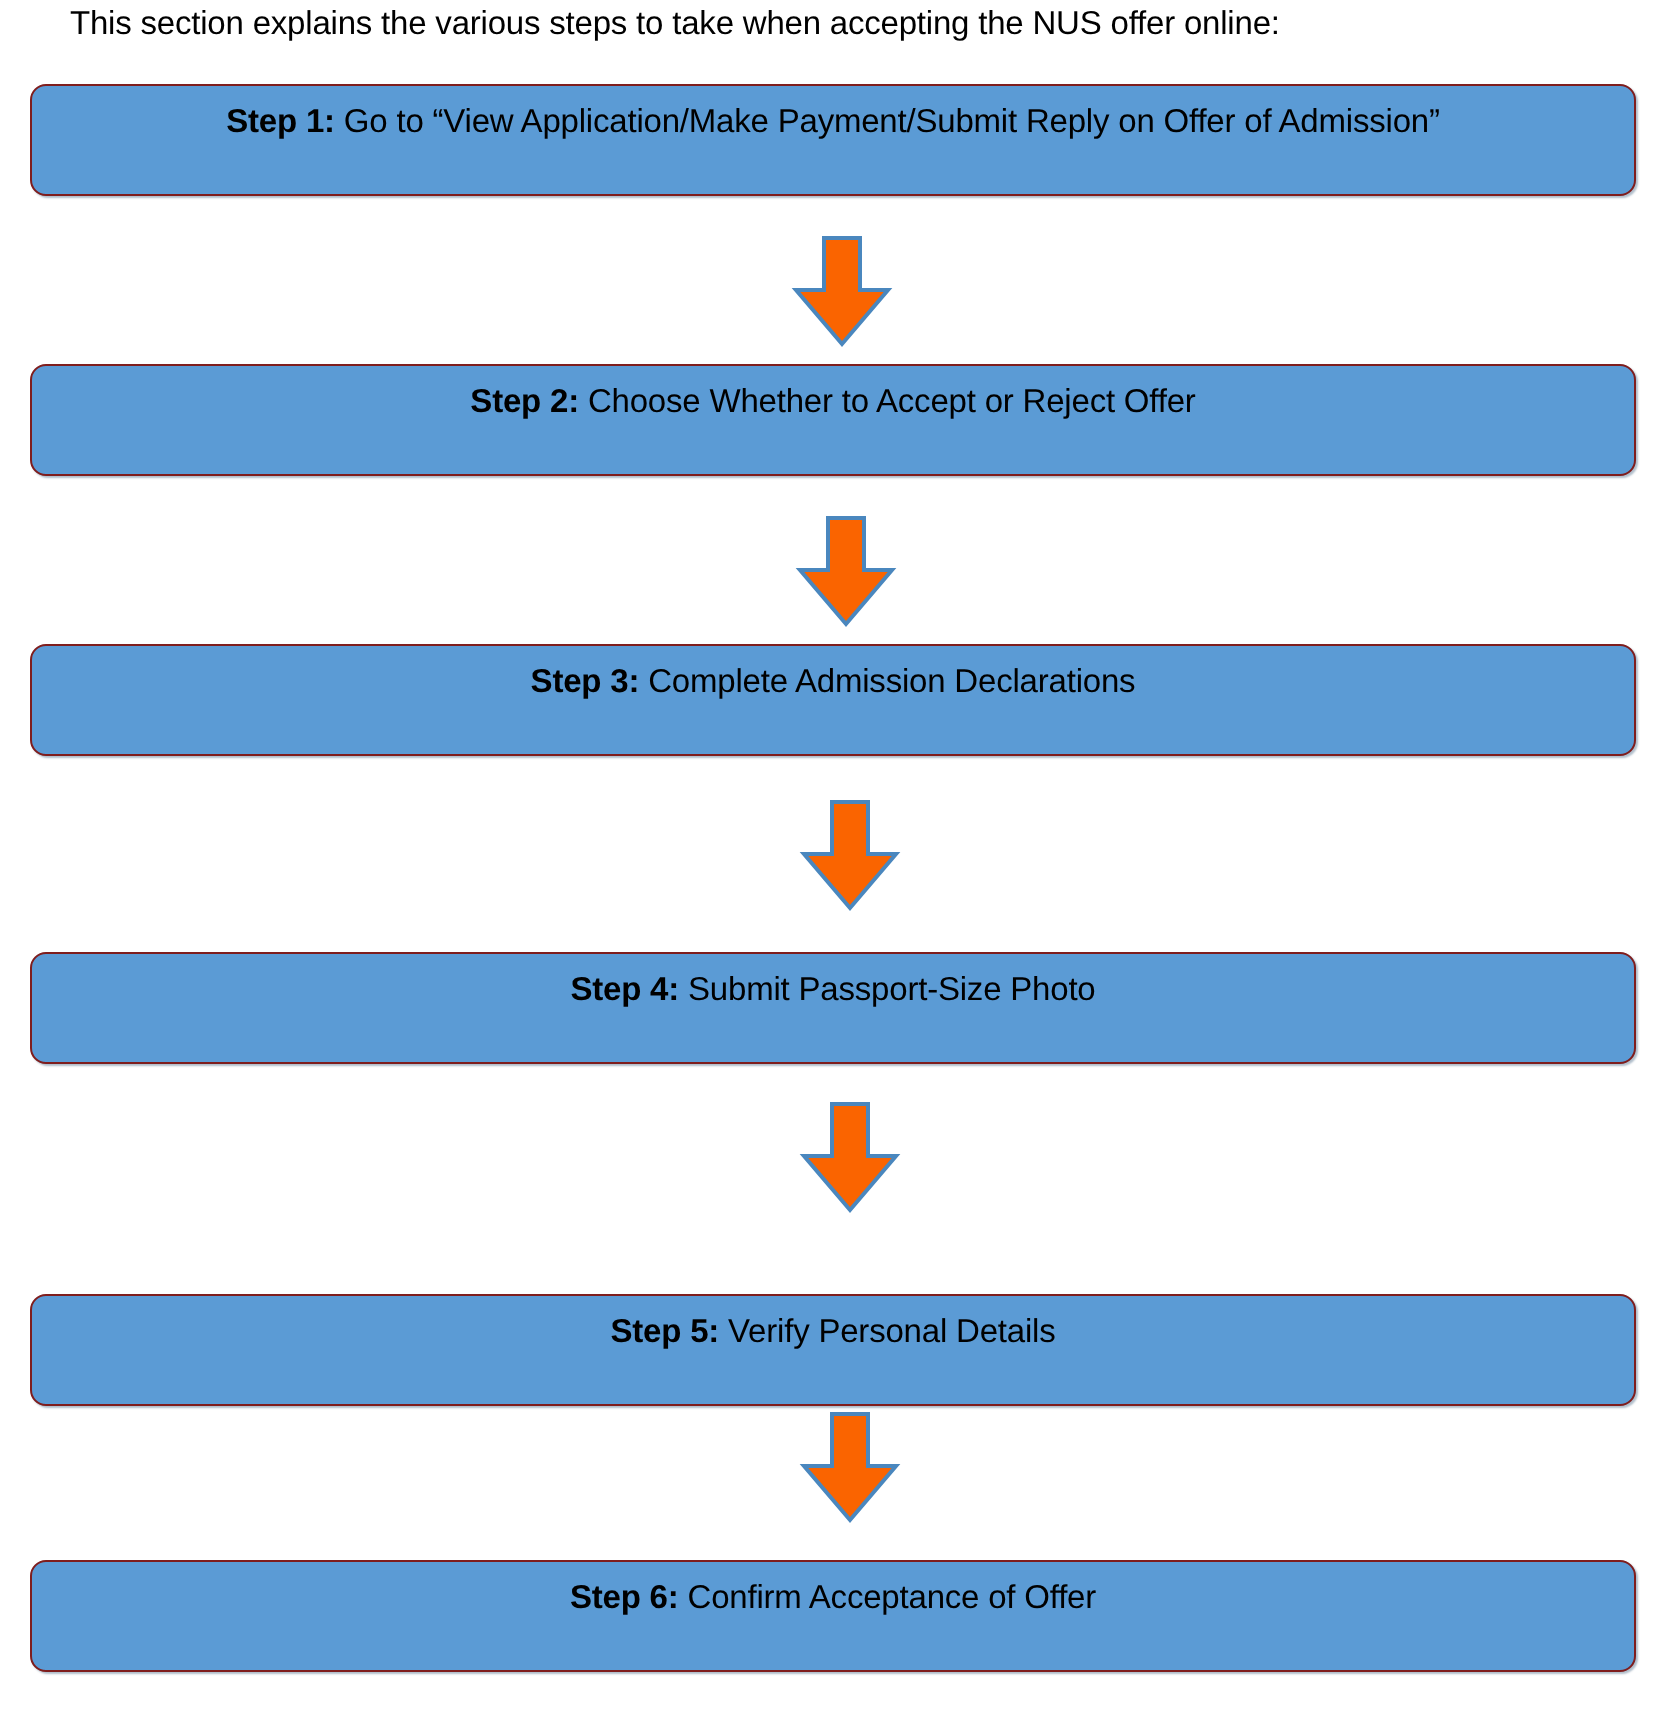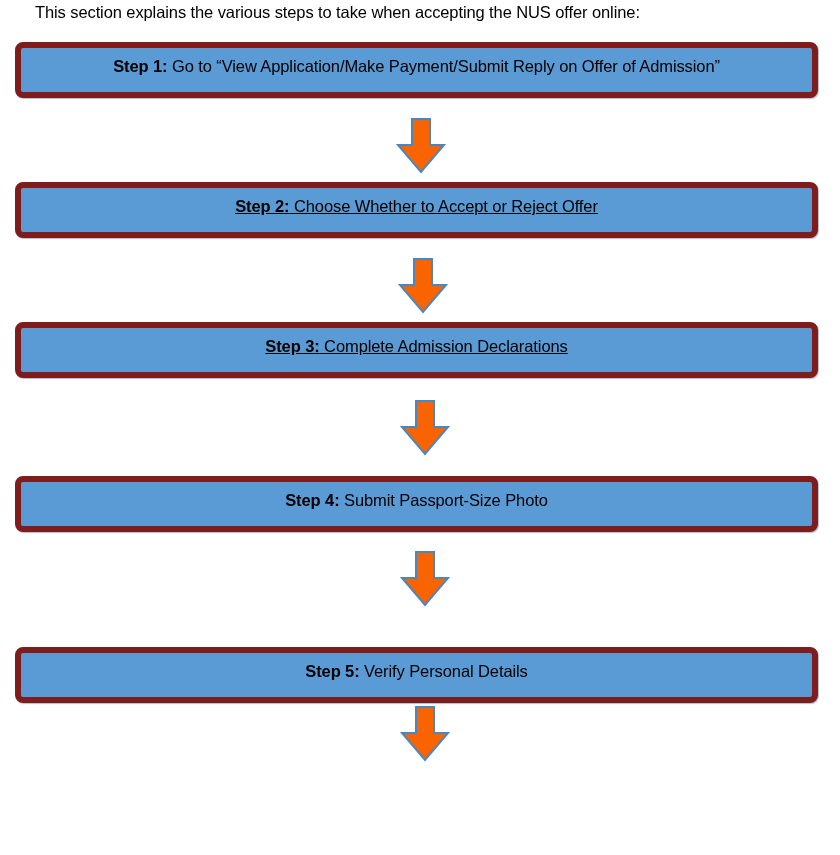--- a/index.html
+++ b/index.html
@@ -34,21 +34,21 @@
     margin-left: 21px;
   }
 
   .step-box {
     position: absolute;
     left: 15px;
     width: 803px;
     height: 56px;
     box-sizing: border-box;
     background: #5B9BD5;
-    border: 6px solid #7f1d1d;
+    border: 1px solid #7f1d1d;
     border-radius: 8px;
     box-shadow: 1px 1px 1px rgba(80,110,140,0.45);
     display: flex;
     align-items: flex-start;
     justify-content: center;
   }
 
   .step-label {
     display: block;
     margin-top: 8px;
@@ -57,22 +57,22 @@
     color: #000000;
     white-space: nowrap;
     letter-spacing: -0.1px;
   }
   .step-label .step-strong {
     font-weight: bold;
   }
 
   
   #step-box-1 { top: 42px; }
-  #step-box-2 { top: 182px; text-decoration: underline; }
-  #step-box-3 { top: 322px; text-decoration: underline; }
+  #step-box-2 { top: 182px; }
+  #step-box-3 { top: 322px; }
   #step-box-4 { top: 476px; }
   #step-box-5 { top: 615px; margin-top: 32px; }
   #step-box-6 { top: 780px; }
 
   
   #step-box-1 .step-label { margin-left: 0; }
 
   .arrow-down {
     position: absolute;
     width: 58px;
@@ -136,14 +136,17 @@
   <div class="step-box" id="step-box-5">
     <span class="step-label"><span class="step-strong">Step 5:</span><span> Verify Personal Details</span></span>
   </div>
 
   <div class="arrow-down" id="arrow-5">
     <svg viewBox="0 0 58 58" xmlns="http://www.w3.org/2000/svg">
       <polygon points="20,2 38,2 38,28 52,28 29,55 6,28 20,28" fill="#FA6400" stroke="#4A87BE" stroke-width="2" stroke-linejoin="miter"></polygon>
     </svg>
   </div>
 
+  <div class="step-box" id="step-box-6">
+    <span class="step-label"><span class="step-strong">Step 6:</span><span> Confirm Acceptance of Offer</span></span>
+  </div>
 
 </div>
 
 </body></html>

